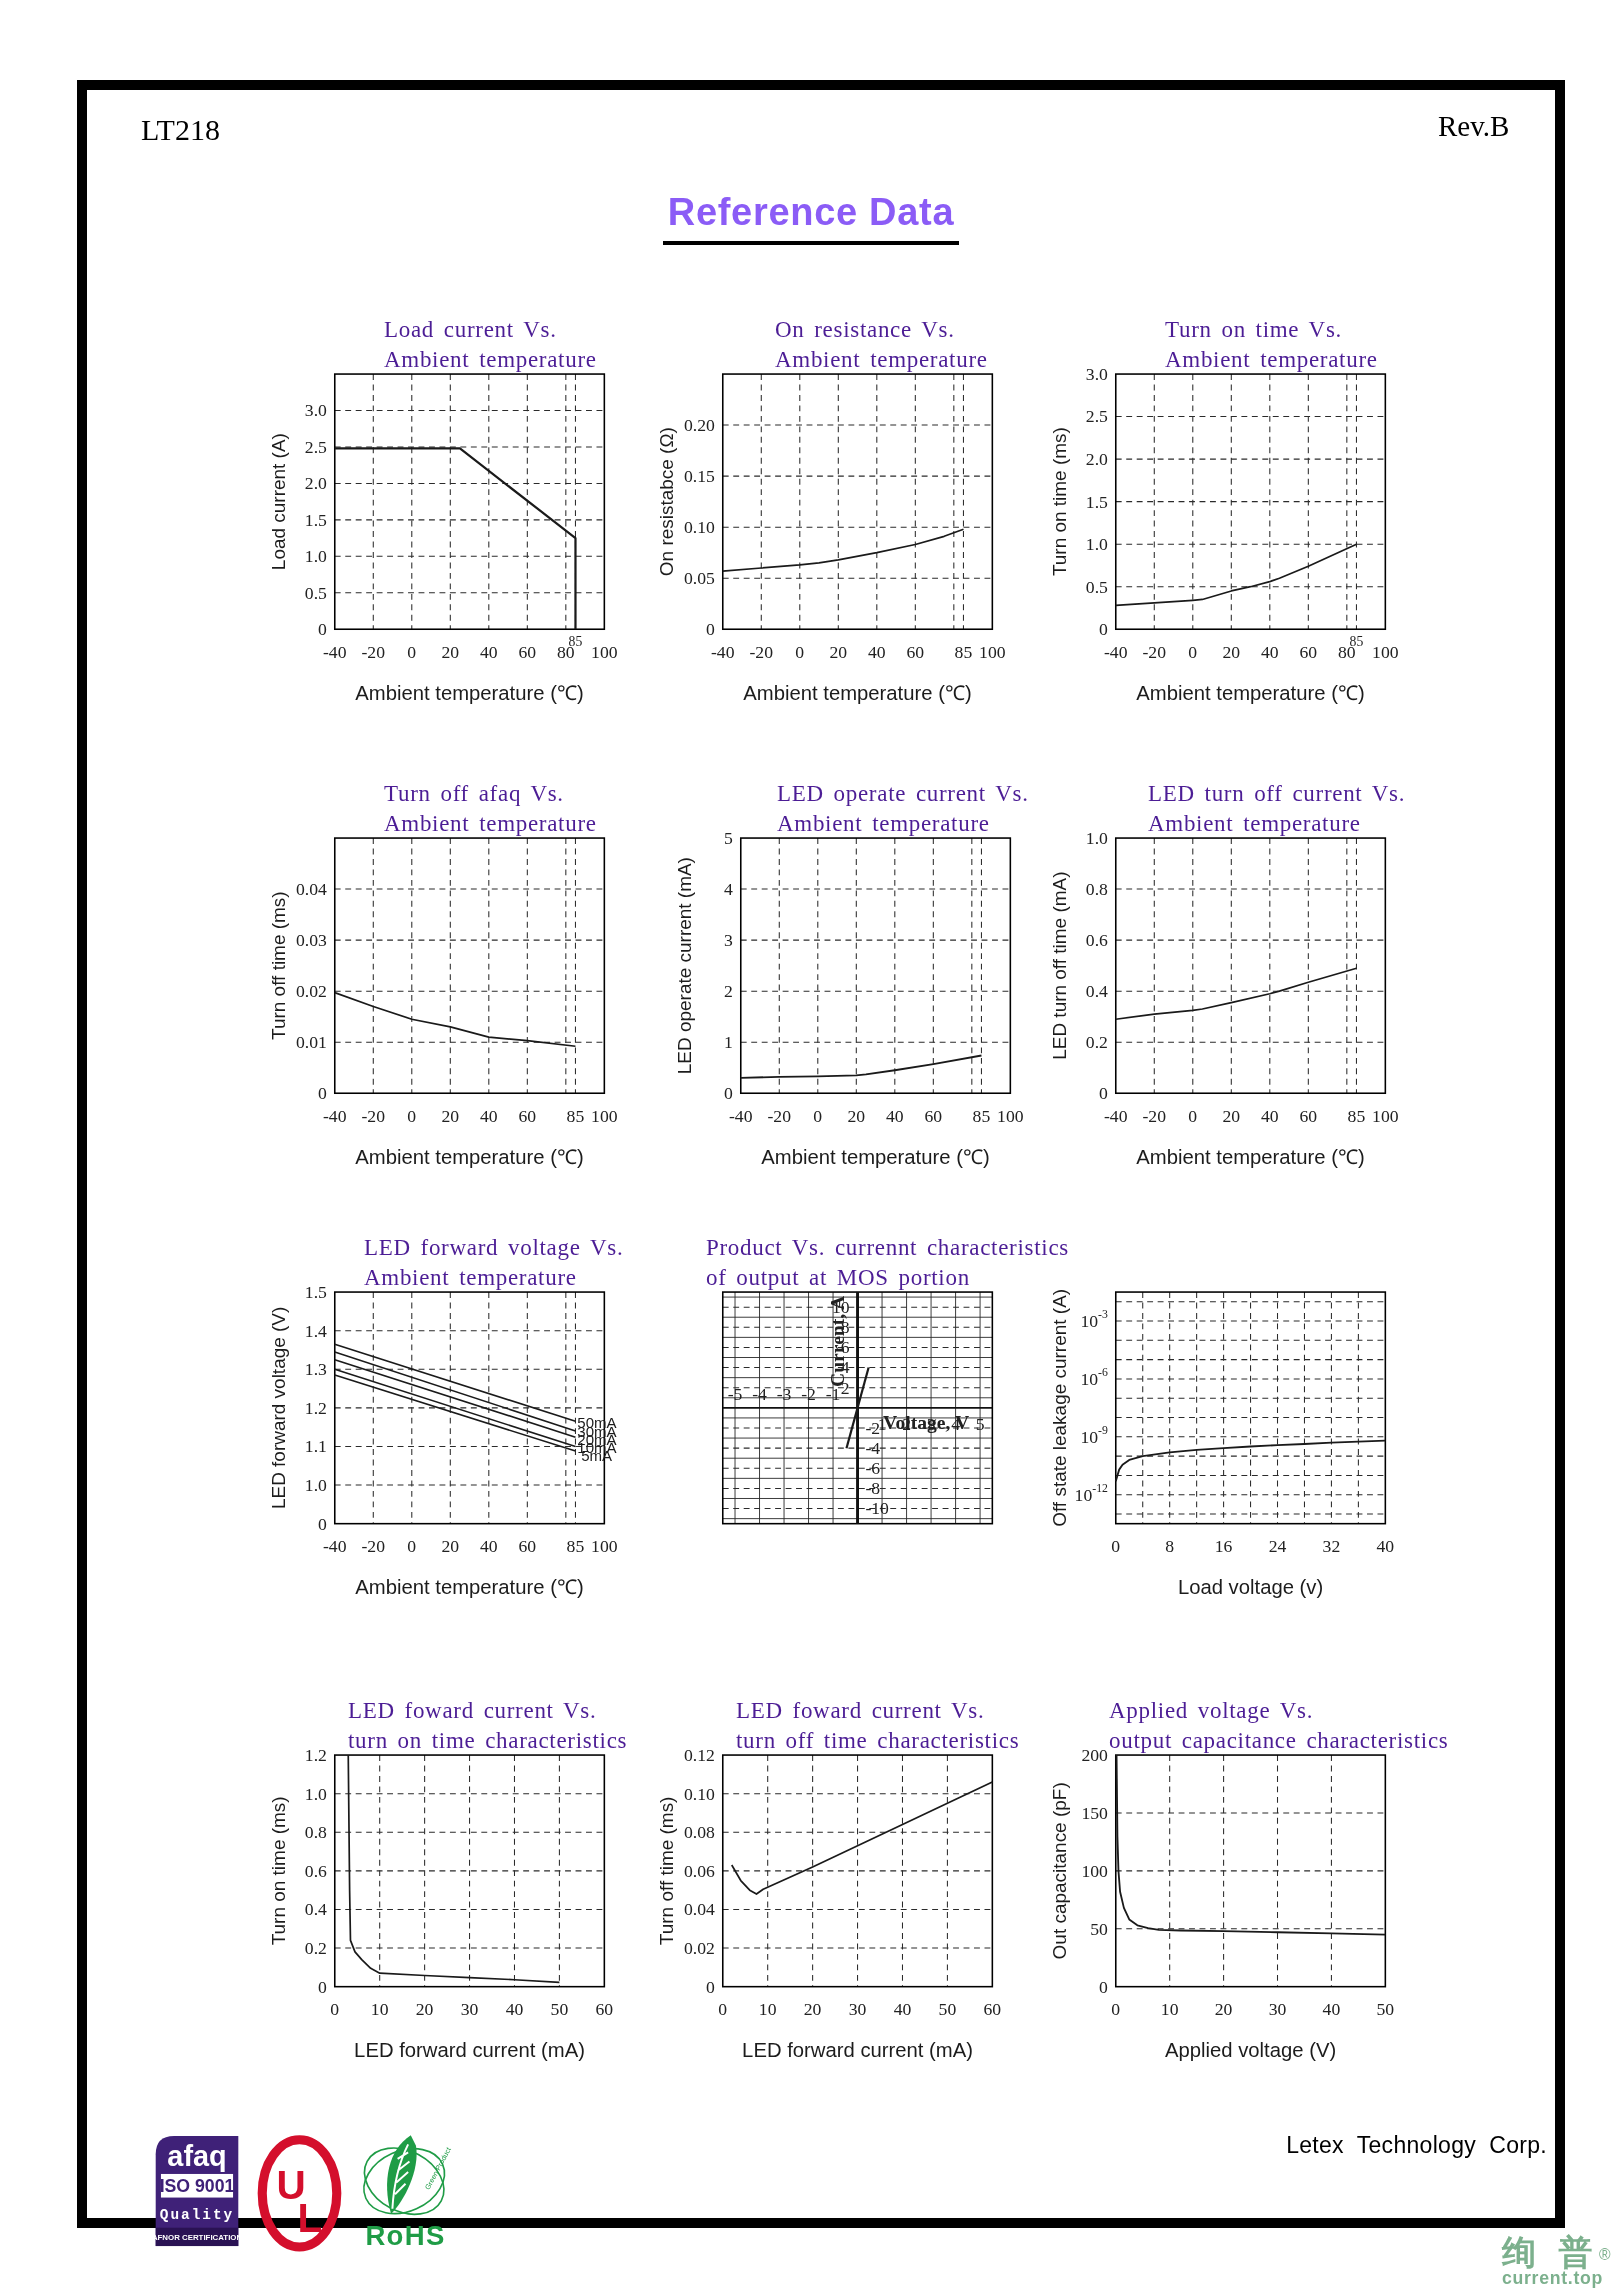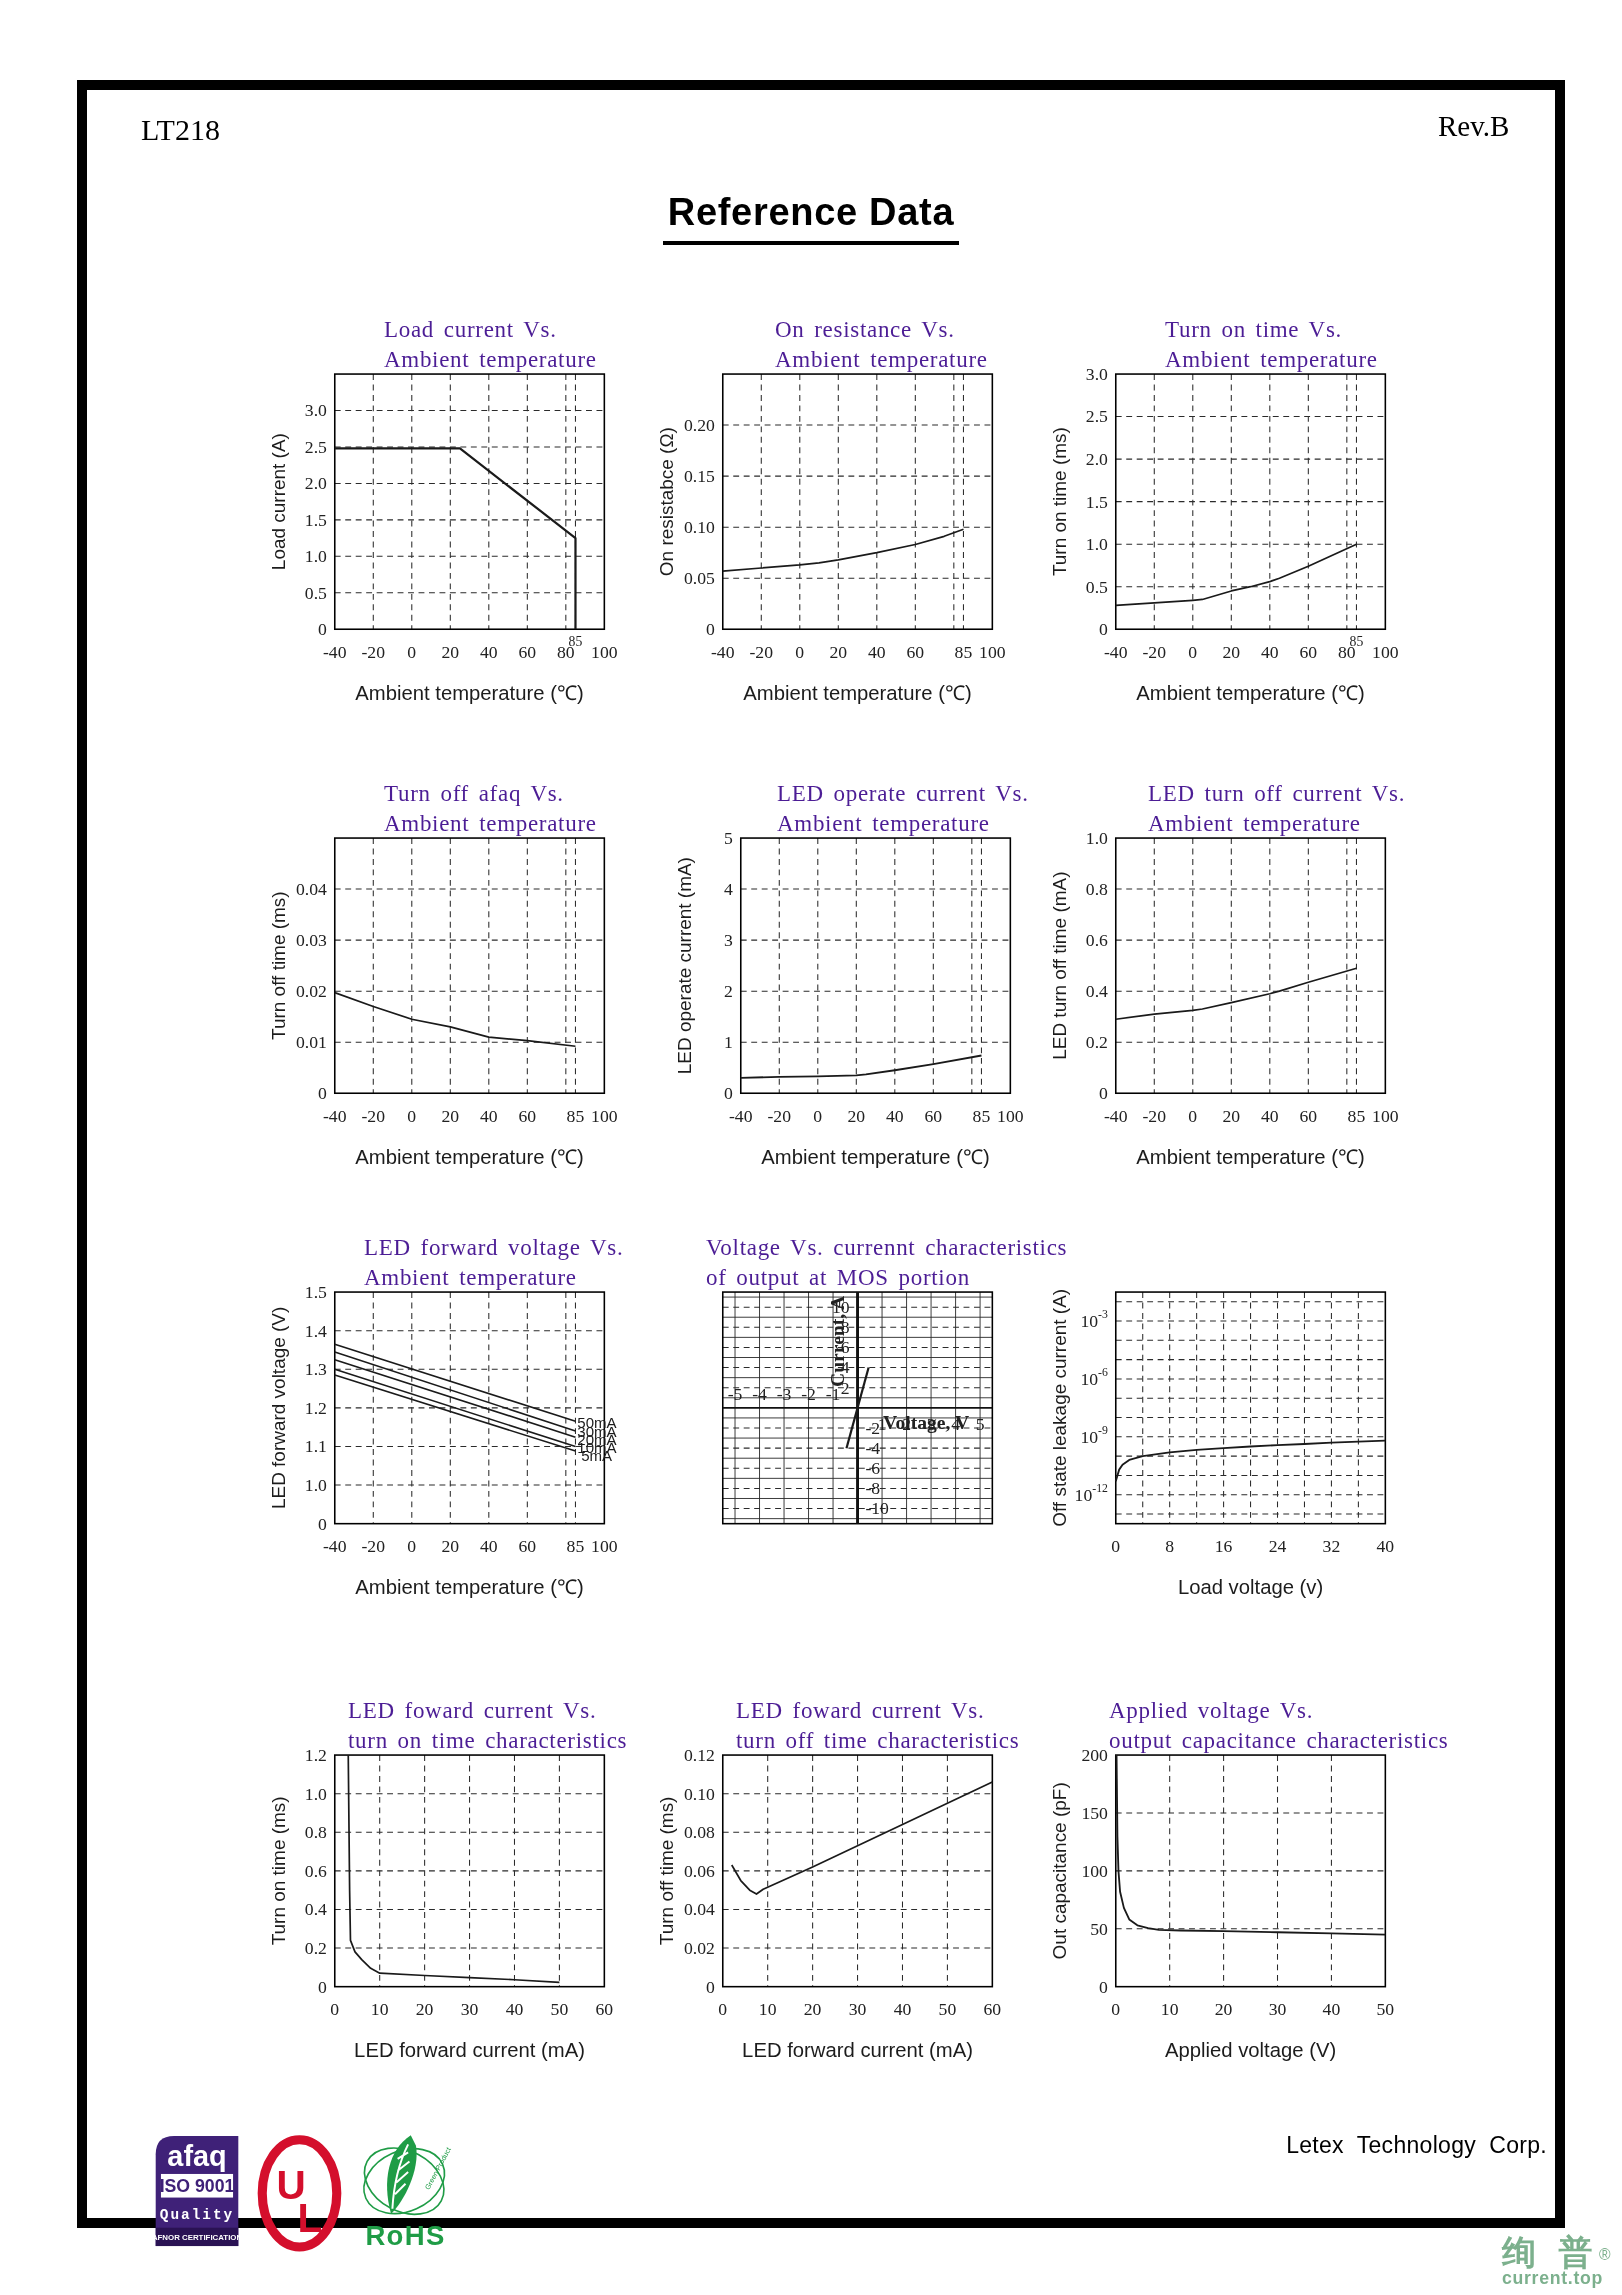--- a/index.html
+++ b/index.html
@@ -15,21 +15,21 @@
     position:absolute;left:141px;top:113px;
     font-family:"Liberation Serif",serif;font-size:30px;color:#000;
   }
   .hdr-rev{
     position:absolute;left:1438px;top:110px;
     font-family:"Liberation Serif",serif;font-size:29px;color:#000;
   }
   .page-title-wrap{position:absolute;left:0;top:191px;width:1622px;text-align:center;}
   .page-title{
     display:inline-block;font-weight:bold;font-size:38px;letter-spacing:0.7px;
-    border-bottom:4.6px solid #000;padding:0 5.2px 6.5px 5.2px;color:#000000;
+    border-bottom:4.6px solid #000;padding:0 5.2px 6.5px 5.2px;color:#8b5cf6;
   }
   .chart-cell{position:absolute;width:432px;height:461px;}
   .chart-title{
     position:absolute;top:26px;font-family:"Liberation Serif",serif;
     font-size:23px;line-height:30px;color:#4c1d95;letter-spacing:0.7px;word-spacing:3.3px;
     white-space:pre;
   }
   .chart-svg{position:absolute;left:0;top:0;}
   .company{
     position:absolute;right:75px;top:2132px;font-size:23px;color:#000;
@@ -301,21 +301,21 @@
       <polyline points="160.0,248.0 527.9,366.0" fill="none" stroke="#1a1a1a" stroke-width="2.4" stroke-linejoin="round"></polyline>
       <polyline points="160.0,256.9 527.9,373.1" fill="none" stroke="#1a1a1a" stroke-width="2.4" stroke-linejoin="round"></polyline>
       <text x="530.8" y="337.4200000000001" text-anchor="start" font-family="Liberation Sans, sans-serif" font-size="23" fill="#1c1c1c" font-weight="normal">50mA</text>
       <text x="530.8" y="351.58000000000004" text-anchor="start" font-family="Liberation Sans, sans-serif" font-size="23" fill="#1c1c1c" font-weight="normal">30mA</text>
       <text x="530.8" y="363.37999999999994" text-anchor="start" font-family="Liberation Sans, sans-serif" font-size="23" fill="#1c1c1c" font-weight="normal">20mA</text>
       <text x="530.8" y="376.35999999999996" text-anchor="start" font-family="Liberation Sans, sans-serif" font-size="23" fill="#1c1c1c" font-weight="normal">10mA</text>
       <text x="536.6857142857143" y="388.15999999999997" text-anchor="start" font-family="Liberation Sans, sans-serif" font-size="23" fill="#1c1c1c" font-weight="normal">5mA</text>
     </svg>
   </div>
 <div class="chart-cell" style="left: 618px; top: 1207px;">
-  <div class="chart-title" style="left: 88px;"><span>Voltage Vs. currennt characteristics</span><br><span>of output at MOS portion</span></div>
+  <div class="chart-title" style="left: 88px;"><span>Product Vs. currennt characteristics</span><br><span>of output at MOS portion</span></div>
 <svg width="432" height="458" class="chart-svg" viewBox="0 0 660 700">
       <line x1="178.72727272727272" y1="130" x2="178.72727272727272" y2="484" stroke="#2b2b2b" stroke-width="1.4"></line>
       <line x1="216.1818181818182" y1="130" x2="216.1818181818182" y2="484" stroke="#2b2b2b" stroke-width="1.4"></line>
       <line x1="253.63636363636363" y1="130" x2="253.63636363636363" y2="484" stroke="#2b2b2b" stroke-width="1.4"></line>
       <line x1="291.0909090909091" y1="130" x2="291.0909090909091" y2="484" stroke="#2b2b2b" stroke-width="1.4"></line>
       <line x1="328.54545454545456" y1="130" x2="328.54545454545456" y2="484" stroke="#2b2b2b" stroke-width="1.4"></line>
       <line x1="403.4545454545455" y1="130" x2="403.4545454545455" y2="484" stroke="#2b2b2b" stroke-width="1.4"></line>
       <line x1="440.9090909090909" y1="130" x2="440.9090909090909" y2="484" stroke="#2b2b2b" stroke-width="1.4"></line>
       <line x1="478.3636363636364" y1="130" x2="478.3636363636364" y2="484" stroke="#2b2b2b" stroke-width="1.4"></line>
       <line x1="515.8181818181818" y1="130" x2="515.8181818181818" y2="484" stroke="#2b2b2b" stroke-width="1.4"></line>

